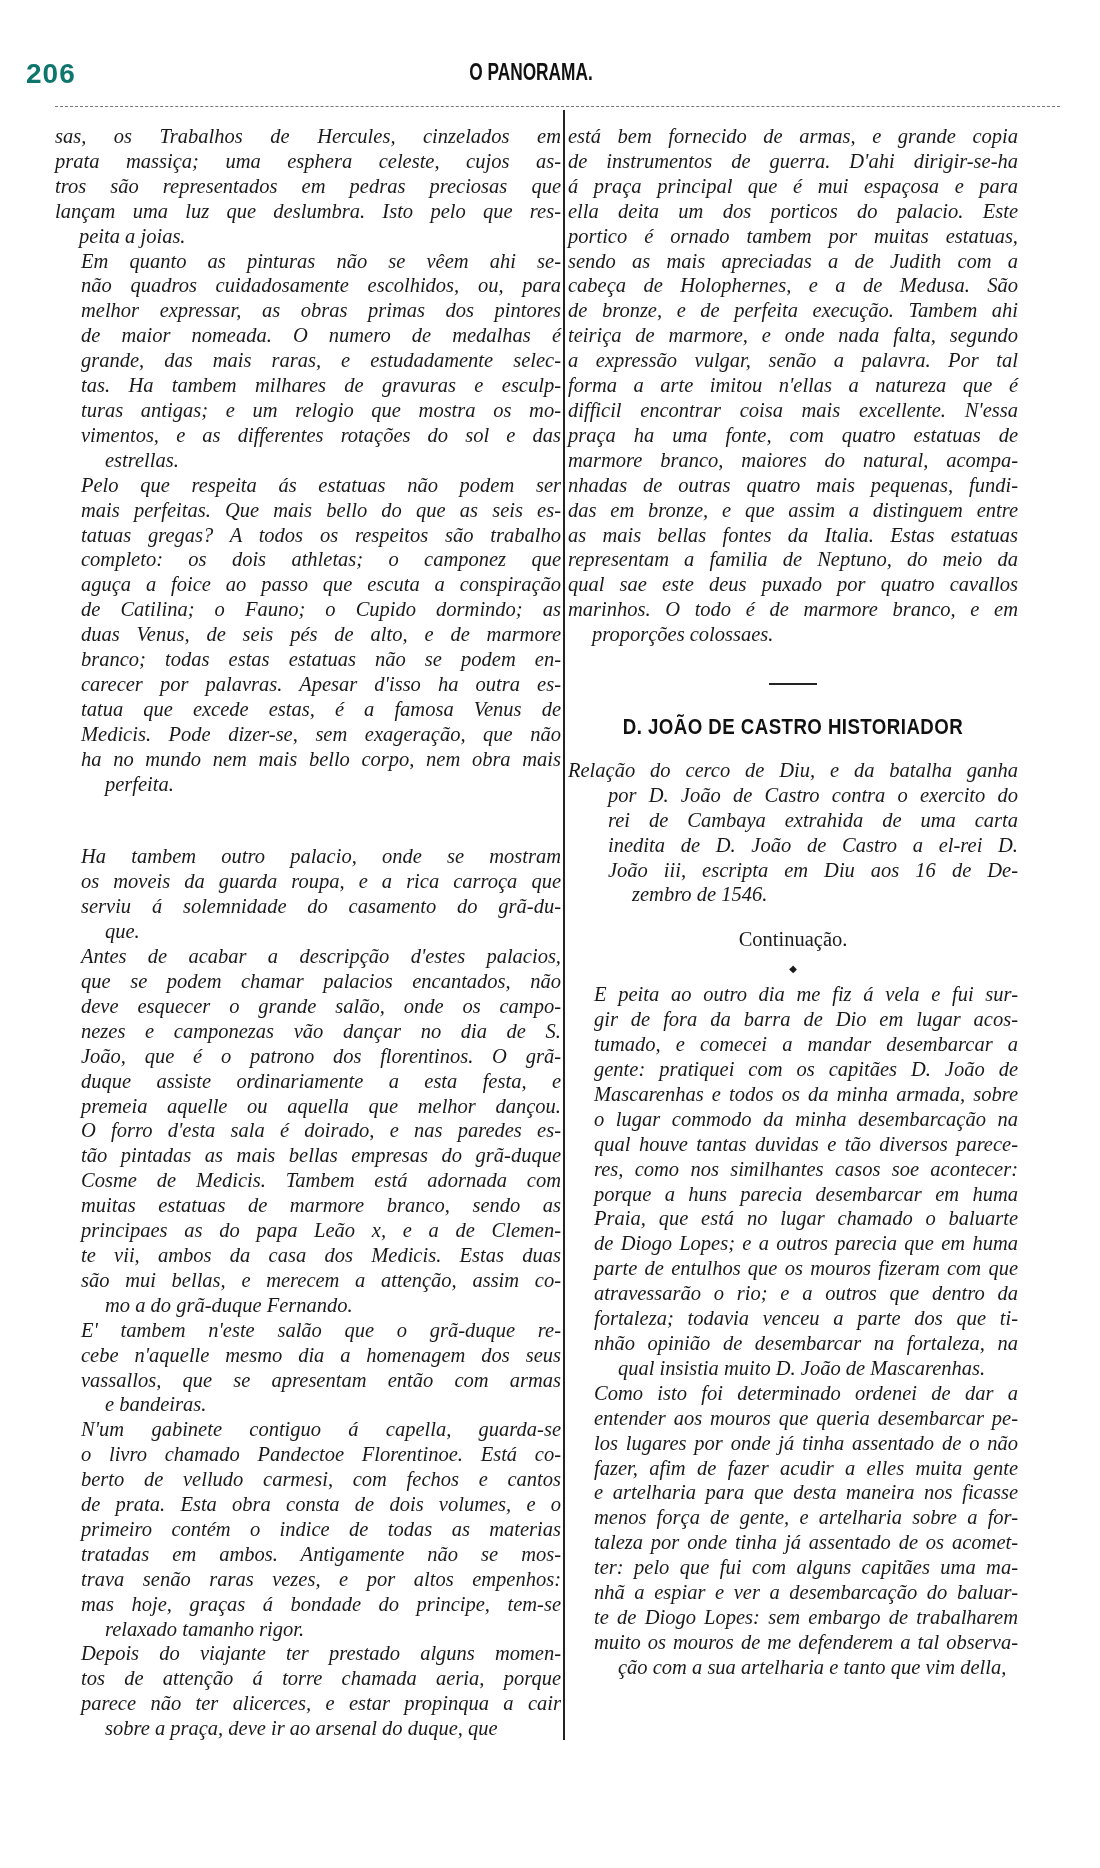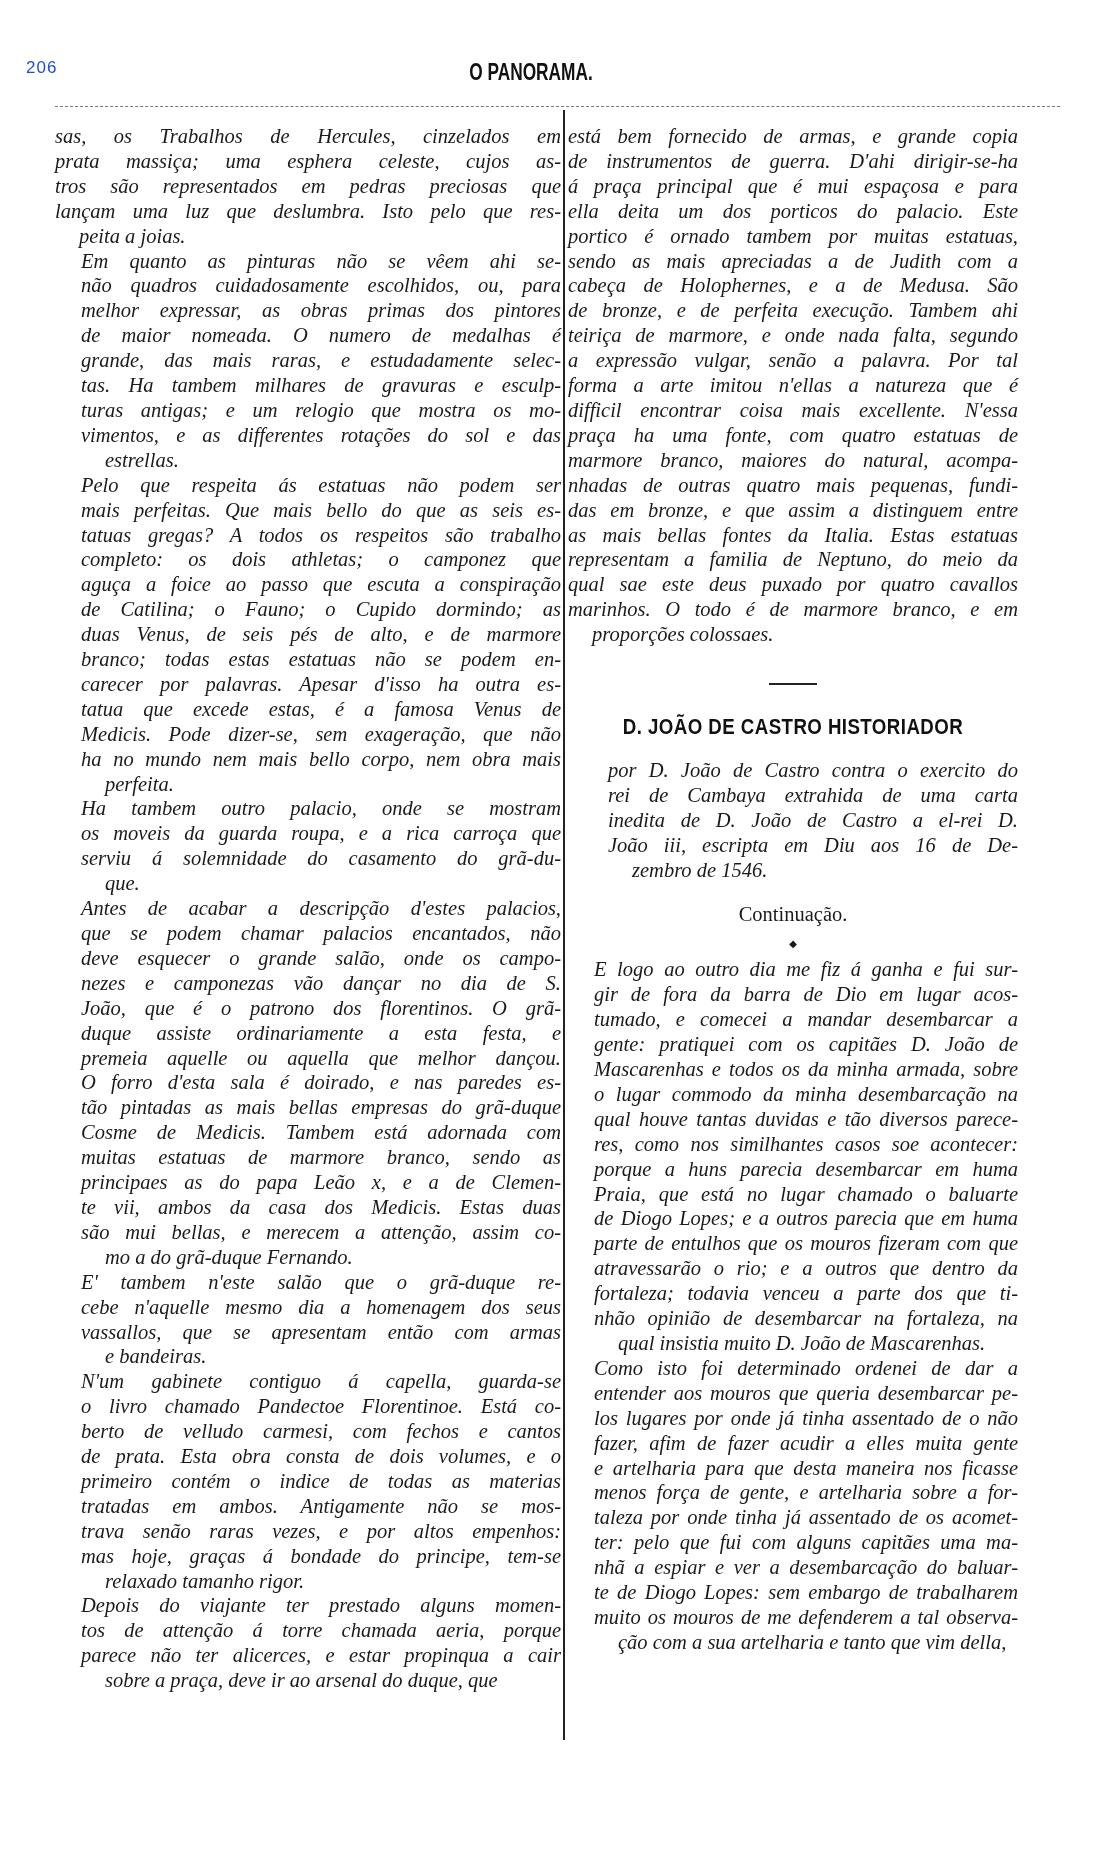--- a/index.html
+++ b/index.html
@@ -6,22 +6,22 @@
   body {
     width: 1100px; height: 1868px; position: relative; overflow: hidden;
     font-family: "Liberation Serif", "DejaVu Serif", serif;
     color: #1a1a1a;
   }
   .header {
     position: absolute; top: 50px; left: 26px; width: 1010px; height: 40px;
   }
   .page-num {
     position: absolute; left: 0; top: 8px;
-    font-family: "Liberation Sans", sans-serif; font-weight: normal; font-size: 17px;
-    letter-spacing: 1px; color: #1d4ed8;
+    font-family: "Liberation Sans", sans-serif; font-weight: bold; font-size: 28px;
+    letter-spacing: 1px; color: #0f766e;
   }
   .running-title {
     position: absolute; left: 0; right: 0; top: 8px; text-align: center;
     font-family: "Liberation Sans", sans-serif; font-weight: bold; font-size: 24px;
     transform: scaleX(0.72); color: #111;
   }
   .rule-top {
     position: absolute; top: 106px; left: 55px; width: 1005px; height: 0;
     border-top: 1px dashed #777;
   }
@@ -91,21 +91,21 @@
       <span class="line">de Catilina; o Fauno; o Cupido dormindo; as</span>
       <span class="line">duas Venus, de seis pés de alto, e de marmore</span>
       <span class="line">branco; todas estas estatuas não se podem en-</span>
       <span class="line">carecer por palavras. Apesar d'isso ha outra es-</span>
       <span class="line">tatua que excede estas, é a famosa Venus de</span>
       <span class="line">Medicis. Pode dizer-se, sem exageração, que não</span>
       <span class="line">ha no mundo nem mais bello corpo, nem obra mais</span>
       <span class="line last">perfeita.</span>
     </p>
     <p>
-      <span class="line" style="text-indent: 26px;">Ha tambem outro palacio, onde se mostram</span>
+      <span class="line" style="text-indent: 26px; margin-top: 48px;">Ha tambem outro palacio, onde se mostram</span>
       <span class="line">os moveis da guarda roupa, e a rica carroça que</span>
       <span class="line">serviu á solemnidade do casamento do grã-du-</span>
       <span class="line last">que.</span>
     </p>
     <p>
       <span class="line" style="text-indent: 26px;">Antes de acabar a descripção d'estes palacios,</span>
       <span class="line">que se podem chamar palacios encantados, não</span>
       <span class="line">deve esquecer o grande salão, onde os campo-</span>
       <span class="line">nezes e camponezas vão dançar no dia de S.</span>
       <span class="line">João, que é o patrono dos florentinos. O grã-</span>
@@ -167,31 +167,32 @@
         <span class="line">as mais bellas fontes da Italia. Estas estatuas</span>
         <span class="line">representam a familia de Neptuno, do meio da</span>
         <span class="line">qual sae este deus puxado por quatro cavallos</span>
         <span class="line">marinhos. O todo é de marmore branco, e em</span>
         <span class="line last">proporções colossaes.</span>
       </p>
     </div>
   <div class="sep"></div>
   <div class="article-title">D. JOÃO DE CASTRO HISTORIADOR</div>
   <div class="subtitle" id="subtitle">
+      <span class="line">Relação do cerco de Diu, e da batalha ganha</span>
       <span class="line indent">por D. João de Castro contra o exercito do</span>
       <span class="line indent">rei de Cambaya extrahida de uma carta</span>
       <span class="line indent">inedita de D. João de Castro a el-rei D.</span>
       <span class="line indent">João iii, escripta em Diu aos 16 de De-</span>
       <span class="line indent last">zembro de 1546.</span>
     </div>
   <div class="subhead">Continuação.</div>
   <div class="ornament">◆</div>
   <div id="right-article">
       <p>
-        <span class="line" style="text-indent: 26px;">E logo ao outro dia me fiz á ganha e fui sur-</span>
+        <span class="line" style="text-indent: 26px;">E peita ao outro dia me fiz á vela e fui sur-</span>
         <span class="line">gir de fora da barra de Dio em lugar acos-</span>
         <span class="line">tumado, e comecei a mandar desembarcar a</span>
         <span class="line">gente: pratiquei com os capitães D. João de</span>
         <span class="line">Mascarenhas e todos os da minha armada, sobre</span>
         <span class="line">o lugar commodo da minha desembarcação na</span>
         <span class="line">qual houve tantas duvidas e tão diversos parece-</span>
         <span class="line">res, como nos similhantes casos soe acontecer:</span>
         <span class="line">porque a huns parecia desembarcar em huma</span>
         <span class="line">Praia, que está no lugar chamado o baluarte</span>
         <span class="line">de Diogo Lopes; e a outros parecia que em huma</span>

